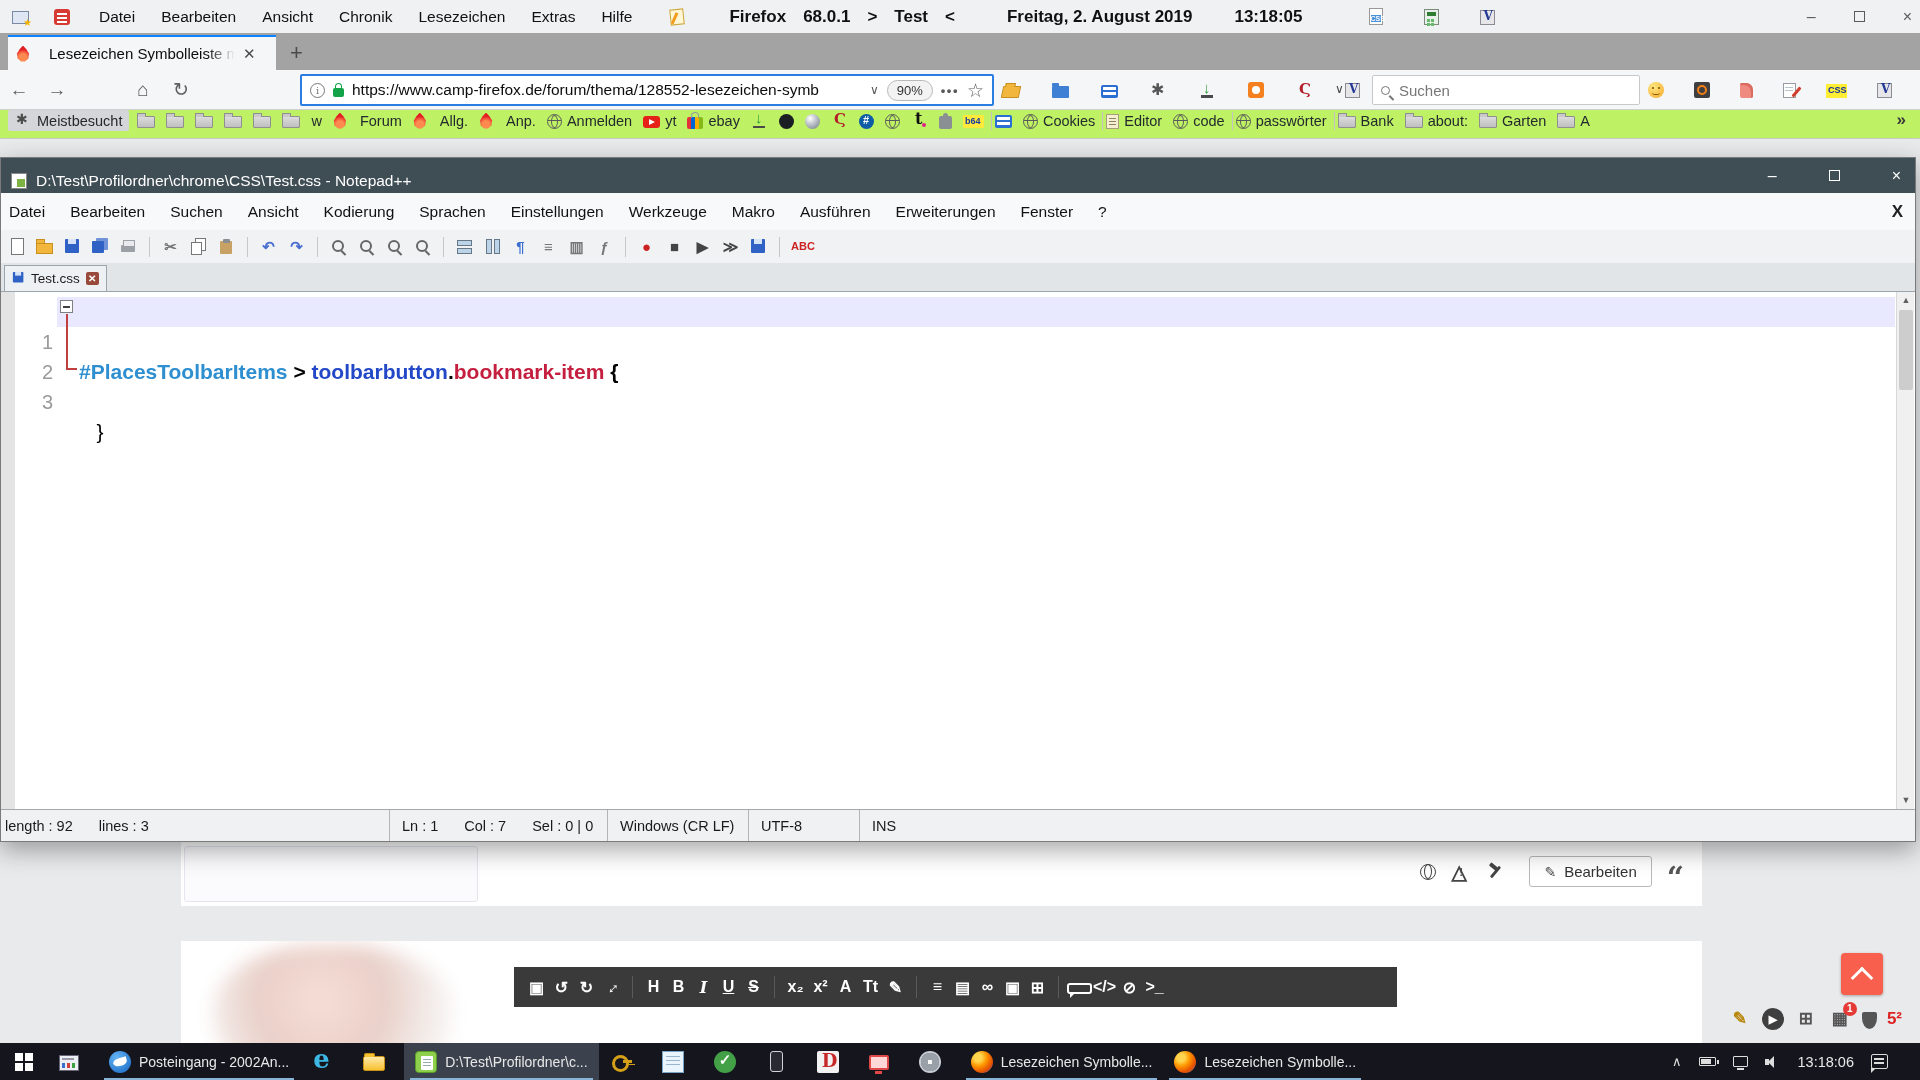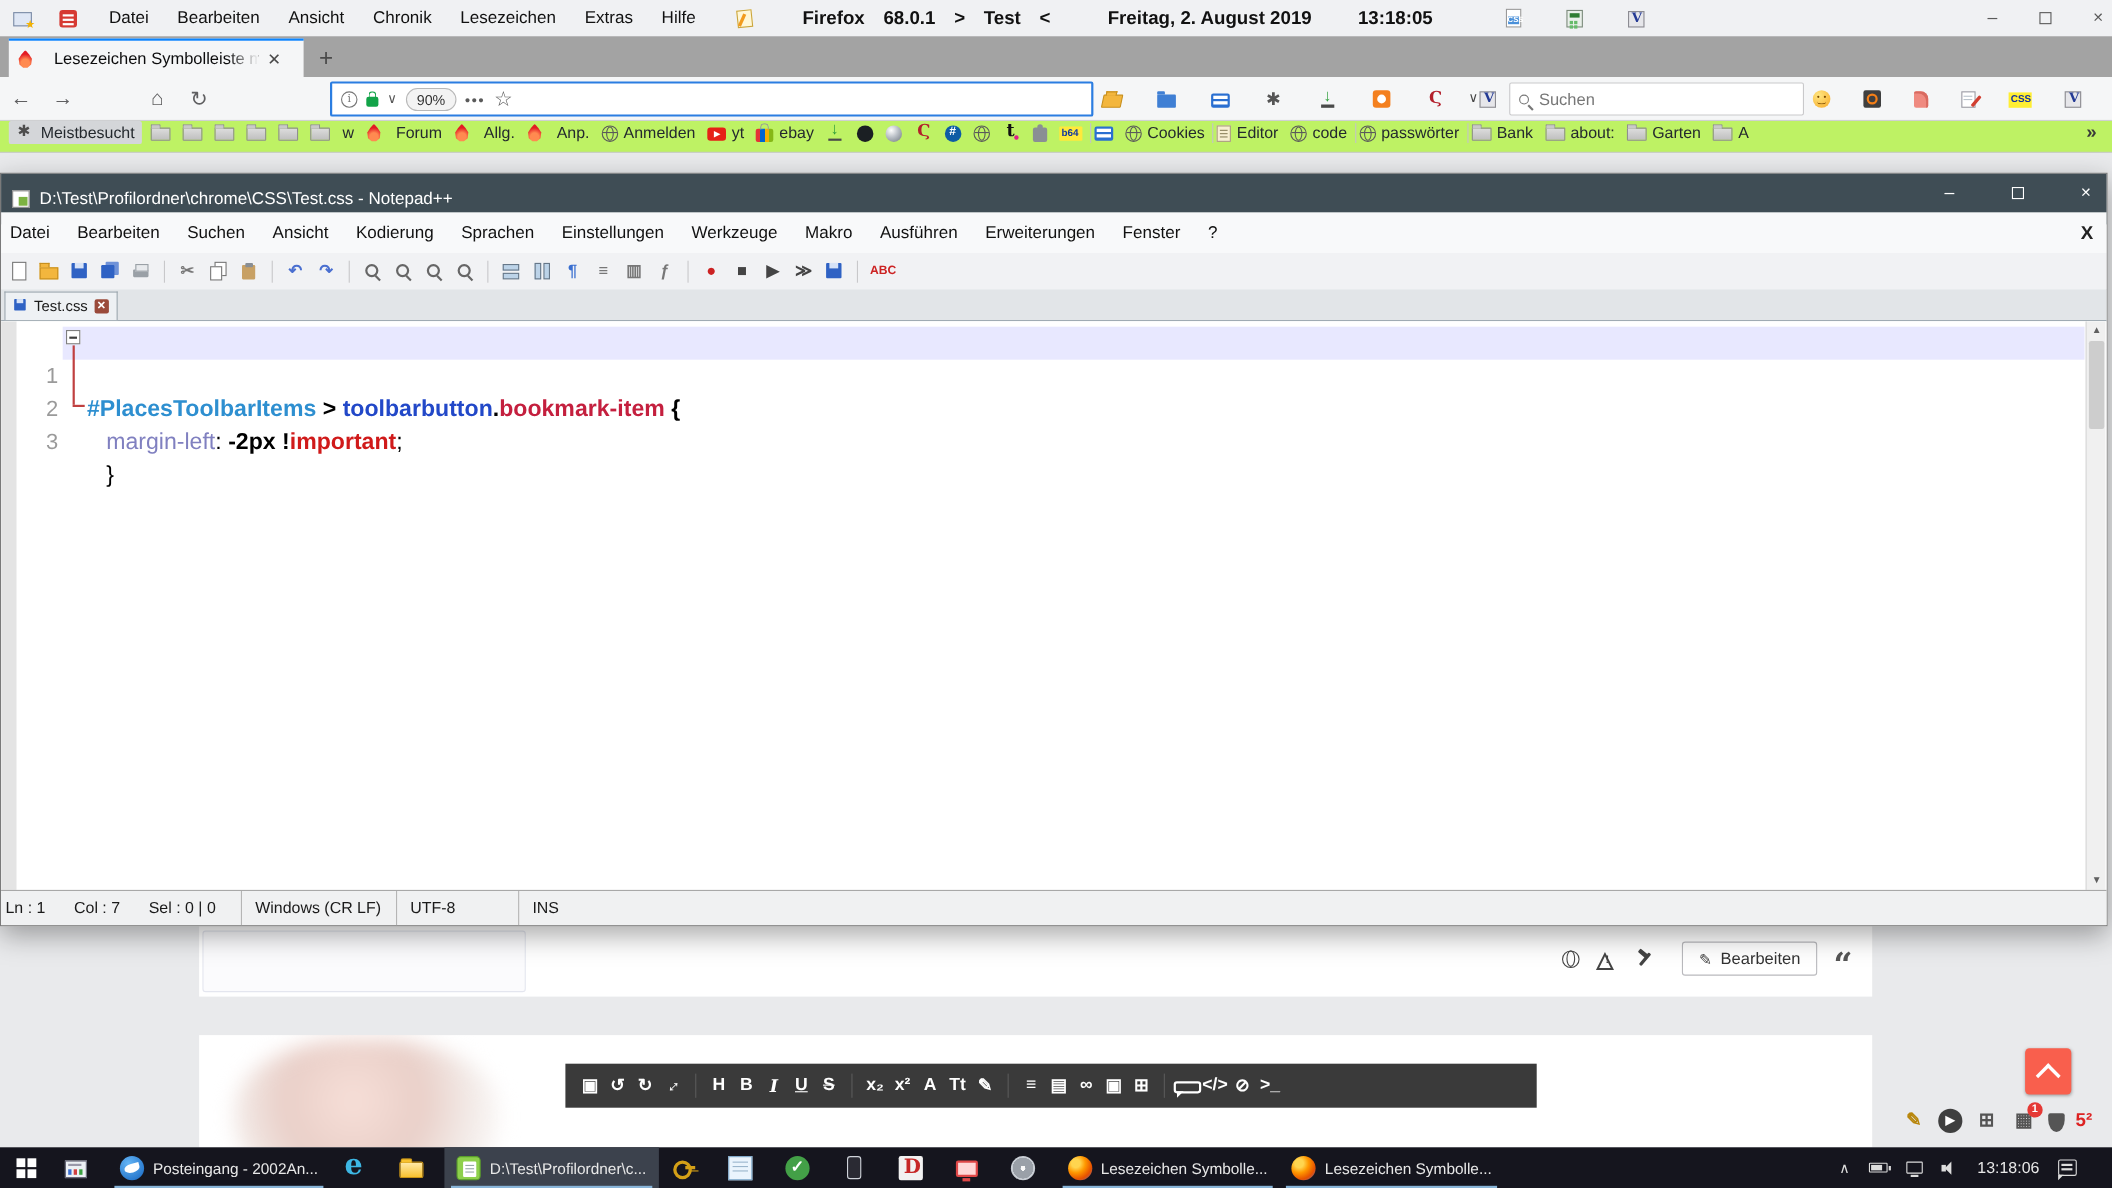--- a/index.html
+++ b/index.html
@@ -342,20 +342,21 @@
   </div>
 
   <div class="ff-navbar">
     <span class="nav-btn">←</span>
     <span class="nav-btn">→</span>
     <span class="nav-btn" style="margin-left:48px">⌂</span>
     <span class="nav-btn">↻</span>
     <div class="urlbar">
       <span class="info-ic"></span>
       <span class="lock"></span>
+      <input class="url-input" readonly="" value="https://www.camp-firefox.de/forum/thema/128552-lesezeichen-symb" style="">
       <span class="url-chev">∨</span>
       <span class="zoom-pill">90%</span>
       <span class="pa-dots">•••</span>
       <span class="star-ic">☆</span>
     </div>
     <div class="nav-icons">
 
     <span class="bm ic-openfolder">
           <span class="bi"></span>
         </span>
@@ -667,36 +668,39 @@
     </div>
     <div class="npp-editor">
       <div class="gutter-strip"></div>
       <div class="code-line cur-line" style="top:5px"></div>
       <div class="code-line" style="top:5px">
         <span class="lnum">1</span>
         <span class="code-text"><span class="tok tok-id">#PlacesToolbarItems</span><span class="tok tok-op"> &gt; </span><span class="tok tok-tag">toolbarbutton</span><span class="tok tok-op">.</span><span class="tok tok-class">bookmark-item</span><span class="tok tok-op"> {</span></span>
       </div>
       <div class="code-line" style="top:35px">
         <span class="lnum">2</span>
-        <span class="code-text"><span class="tok tok-punct">   </span><span class="tok tok-prop">margin-left</span><span class="tok tok-punct">: </span><span class="tok tok-val">-2px </span><span class="tok tok-op">!</span><span class="tok tok-imp">important</span><span class="tok tok-punct">;</span></span>
       </div>
       <div class="code-line" style="top:65px">
         <span class="lnum">3</span>
         <span class="code-text"><span class="tok tok-punct">   }</span></span>
       </div>
       <div class="fold-box"></div>
       <div class="fold-vline"></div>
       <div class="fold-hline"></div>
       <div class="vscroll">
         <div class="vs-arrow vs-up">▲</div>
         <div class="vs-thumb"></div>
         <div class="vs-arrow vs-down">▼</div>
       </div>
     </div>
     <div class="npp-status">
+      <div class="st-seg st-len">
+        <span>length : 92</span>
+        <span>lines : 3</span>
+      </div>
       <div class="st-seg st-pos">
         <span>Ln : 1</span>
         <span>Col : 7</span>
         <span>Sel : 0 | 0</span>
       </div>
       <div class="st-seg st-eol">
           <span>Windows (CR LF)</span>
         </div>
       <div class="st-seg st-enc">
           <span>UTF-8</span>

